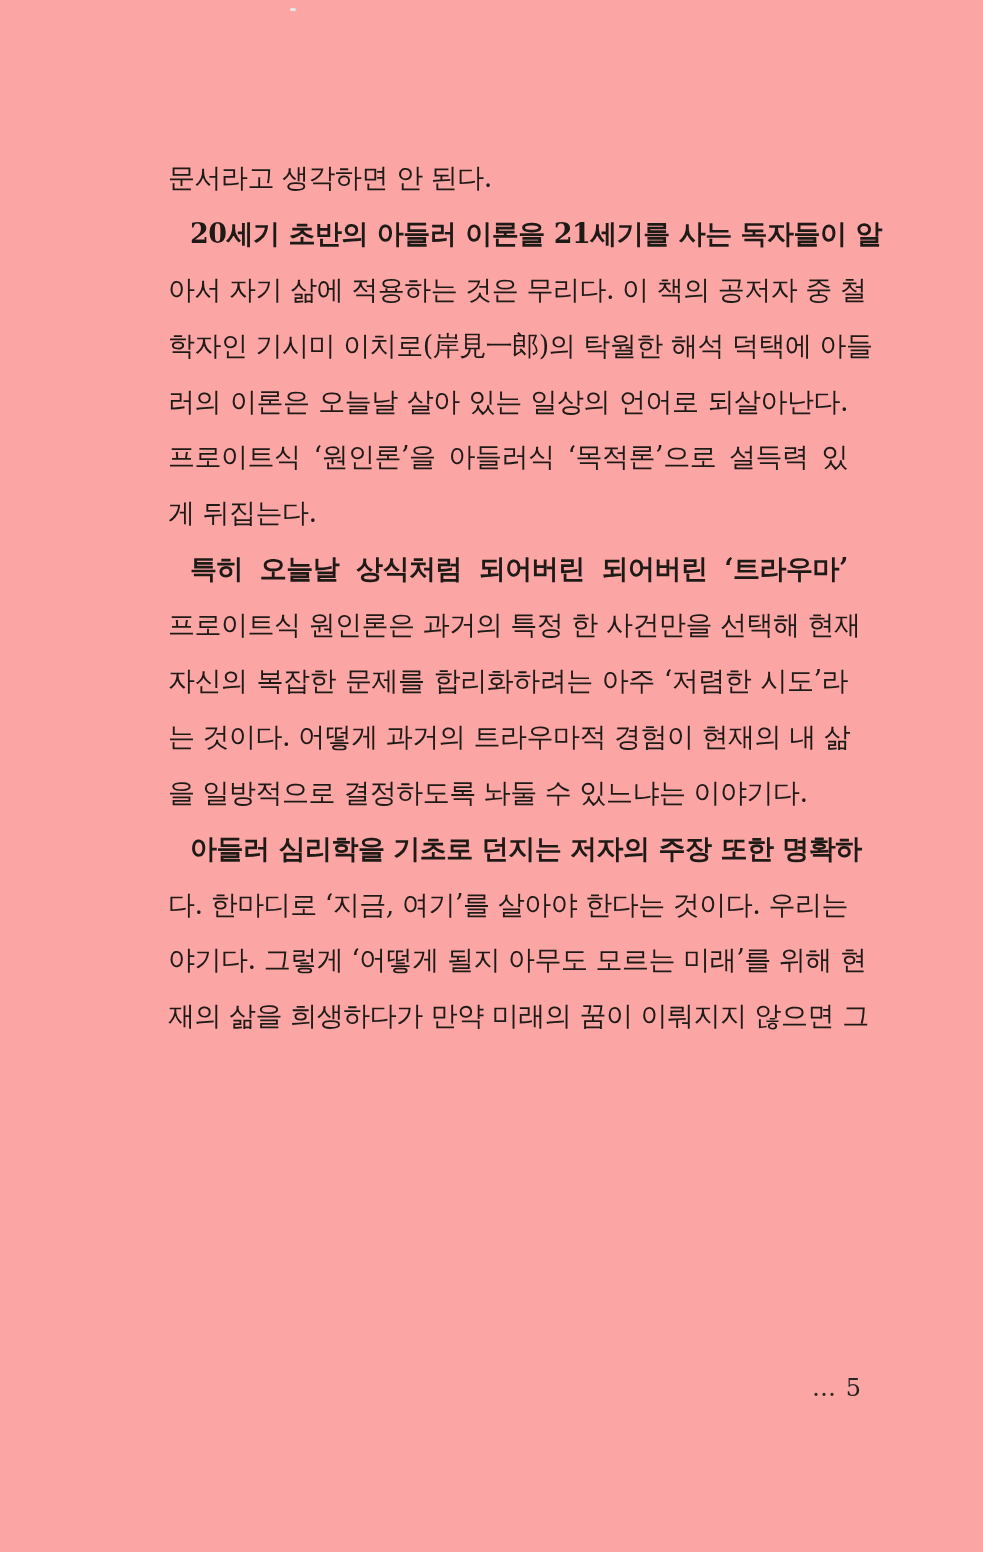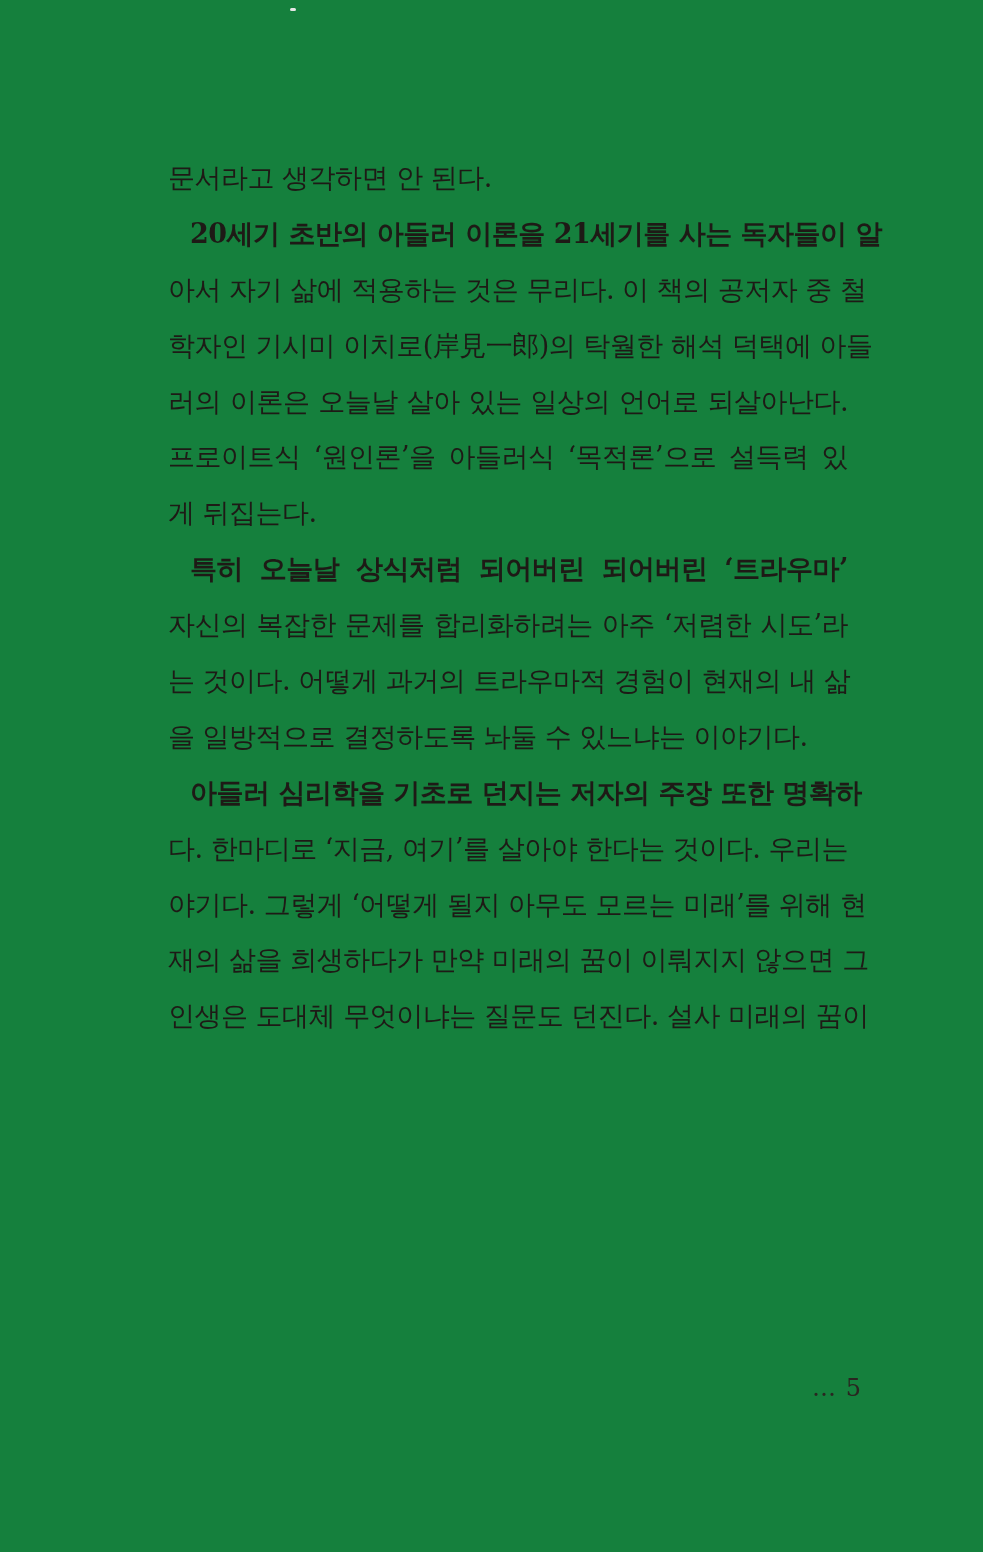--- a/index.html
+++ b/index.html
@@ -12,21 +12,21 @@
       height: 1552px;
       position: relative;
       overflow: hidden;
     }
     .page {
       position: absolute;
       left: 0;
       top: 0;
       width: 983px;
       height: 1552px;
-      background: #15803d;
+      background: #fca5a5;
     }
     .gutter-mark {
       position: absolute;
       left: 290px;
       top: 8px;
       width: 6px;
       height: 3px;
       background: #e6e6e6;
       border-radius: 2px;
     }
@@ -76,25 +76,25 @@
     <span class="line last">문서라고 생각하면 안 된다.</span>
 
     <span class="line indent">20세기 초반의 아들러 이론을 21세기를 사는 독자들이 알</span>
     <span class="line">아서 자기 삶에 적용하는 것은 무리다. 이 책의 공저자 중 철</span>
     <span class="line">학자인 기시미 이치로(岸見一郎)의 탁월한 해석 덕택에 아들</span>
     <span class="line">러의 이론은 오늘날 살아 있는 일상의 언어로 되살아난다.</span>
     <span class="line">프로이트식 ‘원인론’을 아들러식 ‘목적론’으로 설득력 있</span>
     <span class="line last">게 뒤집는다.</span>
 
     <span class="line indent">특히 오늘날 상식처럼 되어버린 되어버린 ‘트라우마’</span>
+    <span class="line">프로이트식 원인론은 과거의 특정 한 사건만을 선택해 현재</span>
     <span class="line">자신의 복잡한 문제를 합리화하려는 아주 ‘저렴한 시도’라</span>
     <span class="line">는 것이다. 어떻게 과거의 트라우마적 경험이 현재의 내 삶</span>
     <span class="line last">을 일방적으로 결정하도록 놔둘 수 있느냐는 이야기다.</span>
 
     <span class="line indent">아들러 심리학을 기초로 던지는 저자의 주장 또한 명확하</span>
     <span class="line">다. 한마디로 ‘지금, 여기’를 살아야 한다는 것이다. 우리는</span>
     <span class="line">야기다. 그렇게 ‘어떻게 될지 아무도 모르는 미래’를 위해 현</span>
     <span class="line">재의 삶을 희생하다가 만약 미래의 꿈이 이뤄지지 않으면 그</span>
-    <span class="line">인생은 도대체 무엇이냐는 질문도 던진다. 설사 미래의 꿈이</span>
   </div>
 
   <div class="page-number">… 5</div>
 </div>
 
 </body></html>

